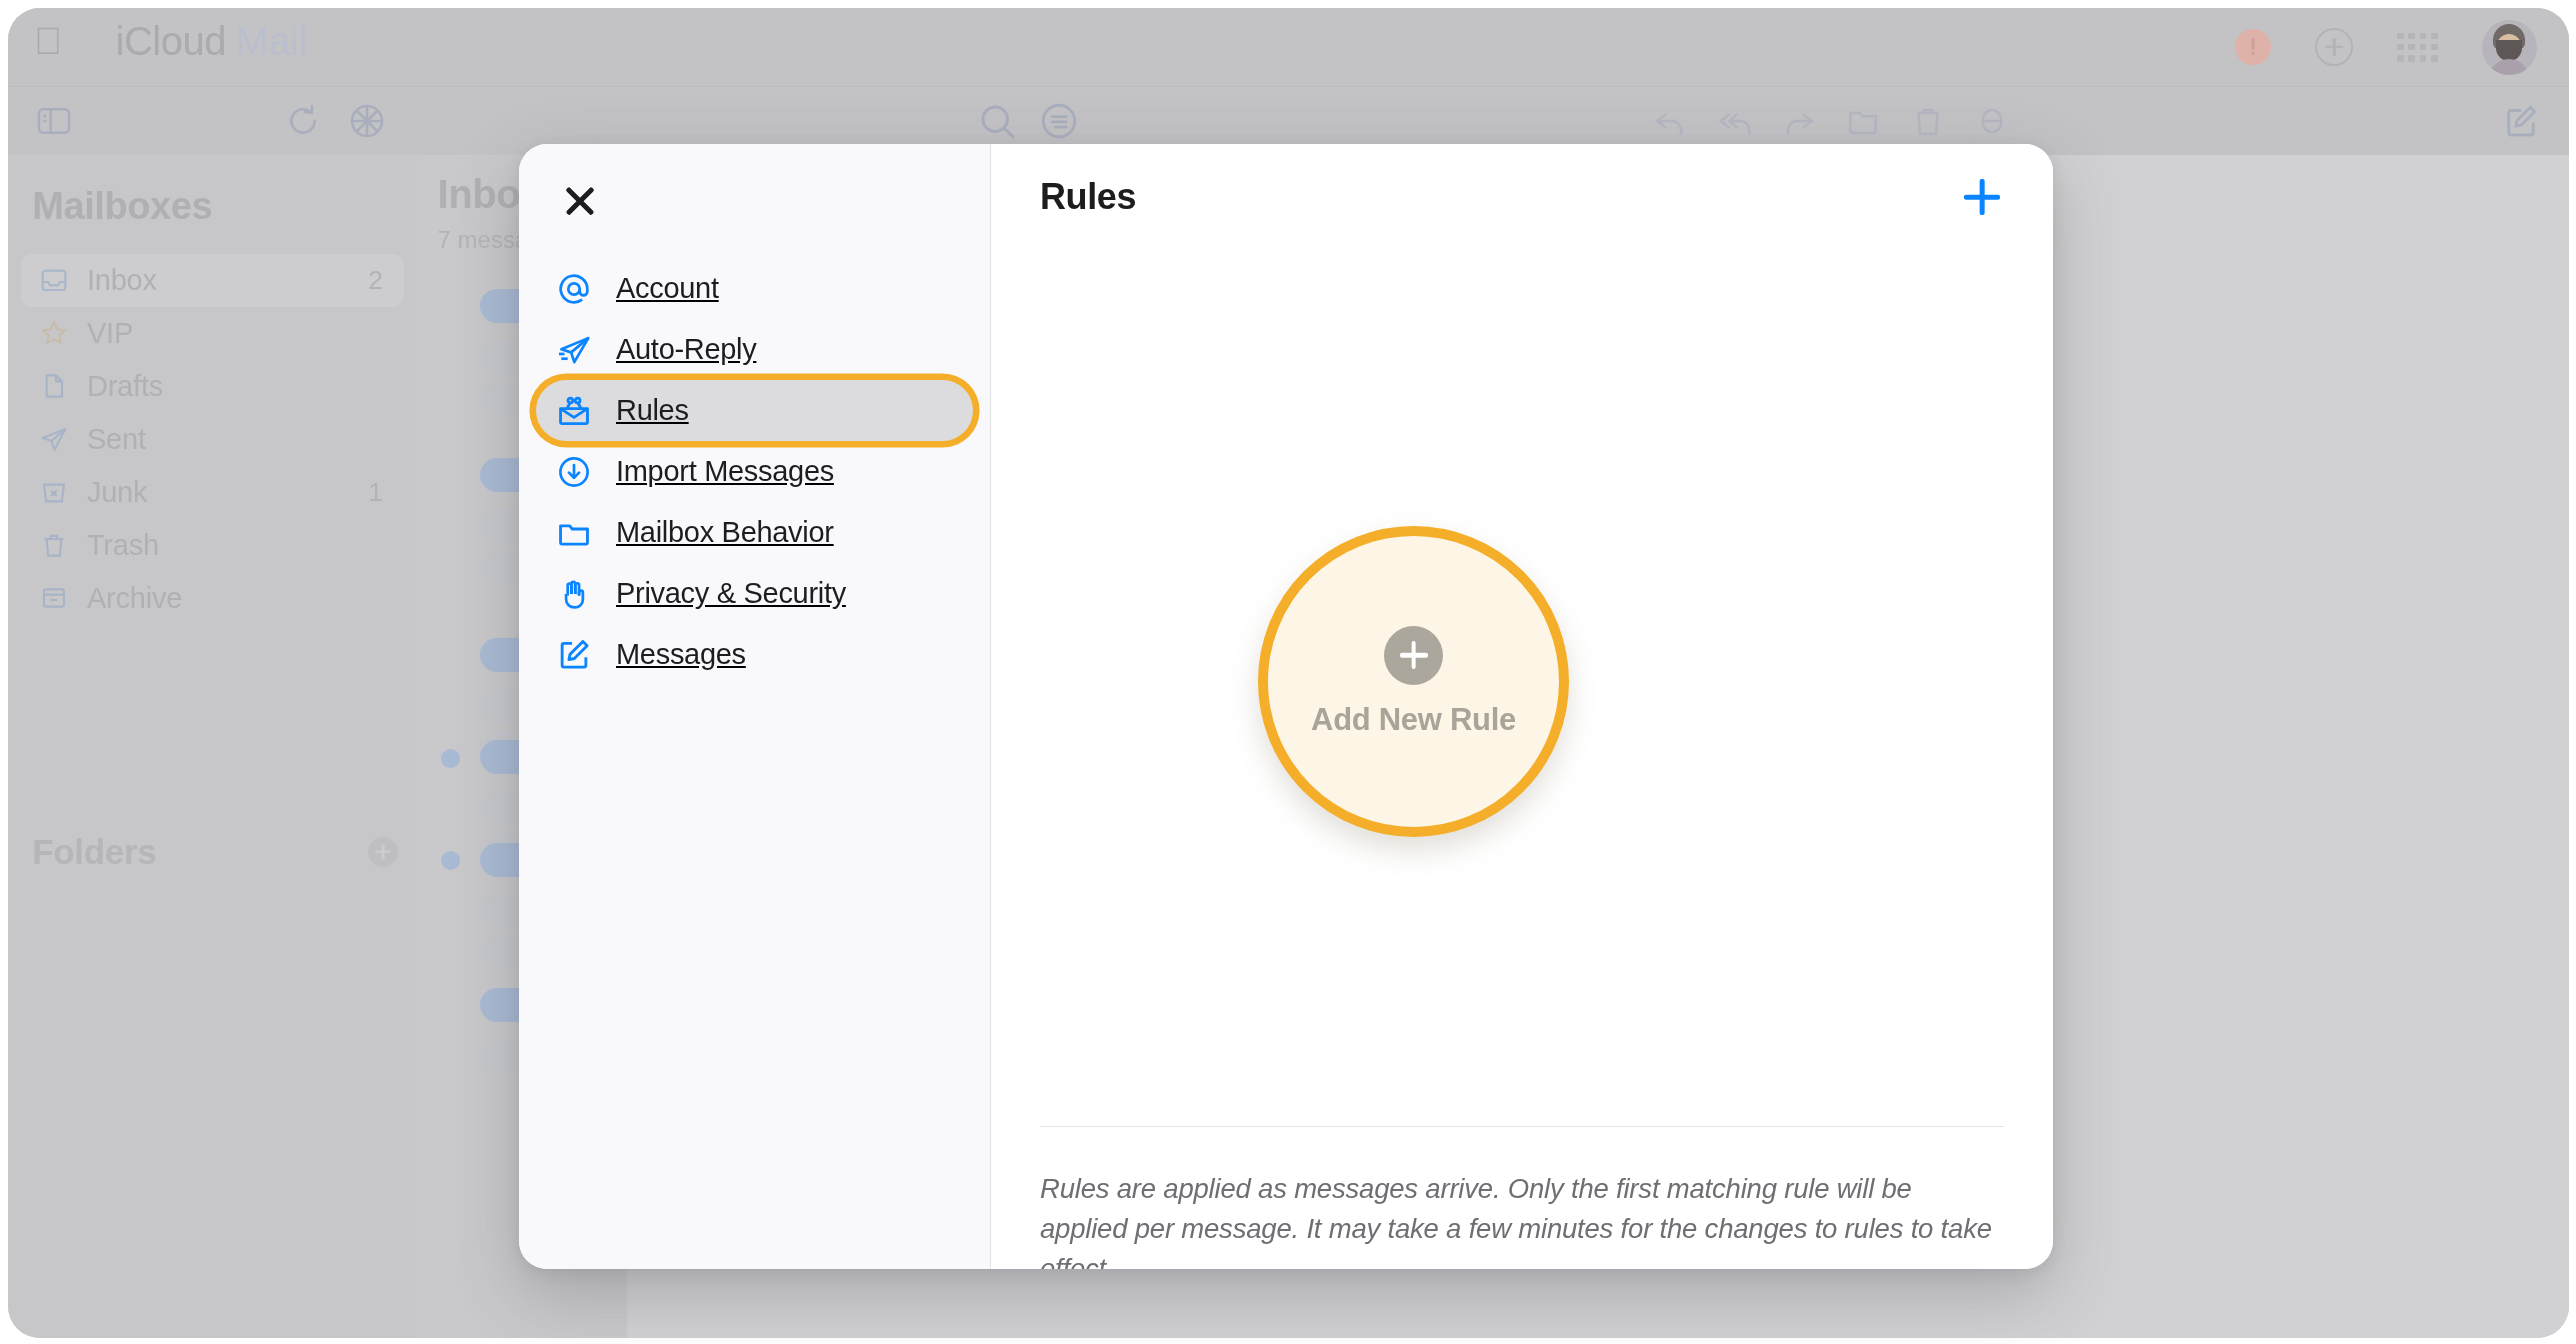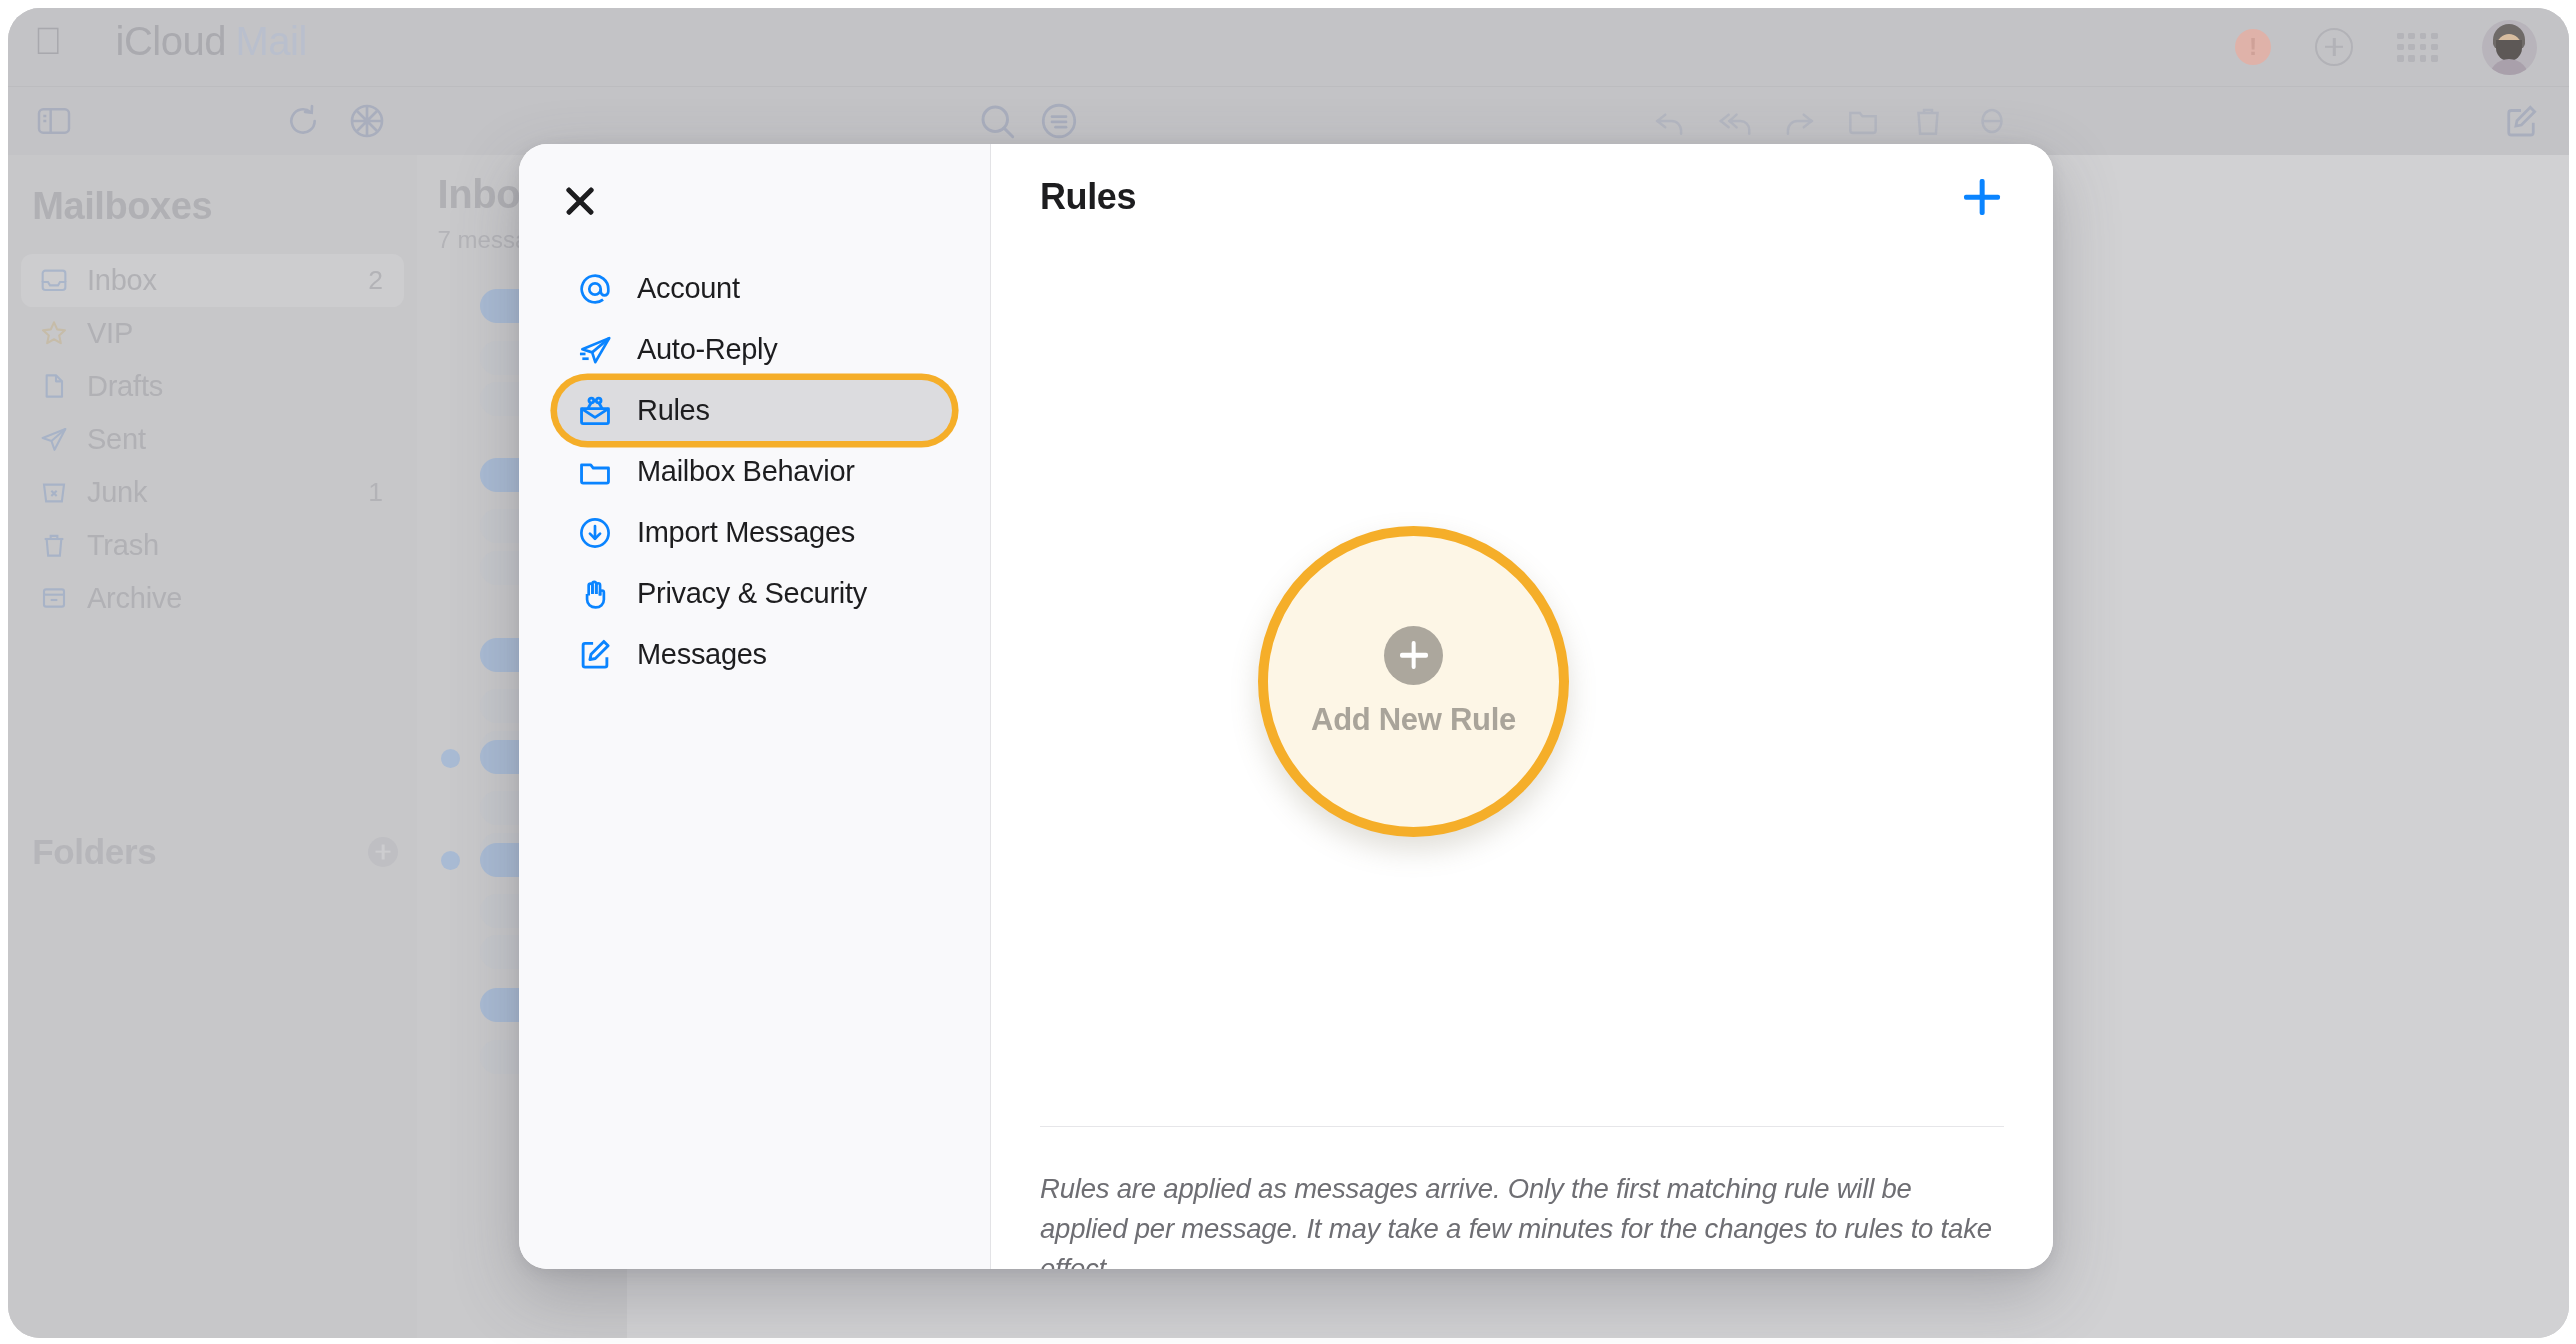--- a/index.html
+++ b/index.html
@@ -147,21 +147,21 @@
     position: absolute; left: 38px; top: 34px;
     width: 45px; height: 45px; cursor: pointer;
   }
   #close-btn::before, #close-btn::after {
     content: ""; position: absolute; left: 50%; top: 50%;
     width: 36px; height: 4.7px; background: #1d1d1f; border-radius: 1.9px;
   }
   #close-btn::before { transform: translate(-50%,-50%) rotate(45deg); }
   #close-btn::after  { transform: translate(-50%,-50%) rotate(-45deg); }
 
-  #nav-list { position: absolute; left: 0; right: 0; top: 114px; padding: 0 38px; }
+  #nav-list { position: absolute; left: 0; right: 0; top: 114px; padding: 0 17px; text-decoration: underline; }
   .nav-item {
     display: flex; align-items: center; gap: 23px;
     height: 61px; padding: 0 19px; border-radius: 15px;
     cursor: pointer; position: relative;
   }
   .nav-item.active { background: #dcdcdf; }
   .nav-item.ring {
     box-shadow: 0 0 0 6.6px #f5ae29;
     border-radius: 946px;
   }
@@ -460,33 +460,33 @@
           <path d="M7.5 10.5l2.2-4"></path>
             <path d="M16.5 10.5l-2.2-4"></path>
           <circle cx="9.7" cy="5.4" r="1.5"></circle>
             <circle cx="14.3" cy="5.4" r="1.5"></circle>
         </svg>
         <span class="nav-label">Rules</span>
       </div>
 
 
       <div class="nav-item">
-        <svg class="nav-ic" viewBox="0 0 24 24" fill="none" stroke="#0a84ff" stroke-width="1.8" stroke-linejoin="round">
-          <path d="M3.5 7.5h5.8l1.6 2h9.6v8.5a1 1 0 0 1-1 1h-15a1 1 0 0 1-1-1z"></path>
-        </svg>
-        <span class="nav-label">Mailbox Behavior</span>
-      </div>
-
-      <div class="nav-item">
         <svg class="nav-ic" viewBox="0 0 24 24" fill="none" stroke="#0a84ff" stroke-width="1.7" stroke-linecap="round" stroke-linejoin="round">
           <circle cx="12" cy="12" r="8.6"></circle>
             <line x1="12" y1="7.6" x2="12" y2="15.4"></line>
             <polyline points="8.8,12.4 12,15.6 15.2,12.4"></polyline>
         </svg>
         <span class="nav-label">Import Messages</span>
+      </div>
+
+      <div class="nav-item">
+        <svg class="nav-ic" viewBox="0 0 24 24" fill="none" stroke="#0a84ff" stroke-width="1.8" stroke-linejoin="round">
+          <path d="M3.5 7.5h5.8l1.6 2h9.6v8.5a1 1 0 0 1-1 1h-15a1 1 0 0 1-1-1z"></path>
+        </svg>
+        <span class="nav-label">Mailbox Behavior</span>
       </div>
 
       <div class="nav-item">
         <svg class="nav-ic" viewBox="0 0 24 24" fill="none" stroke="#0a84ff" stroke-width="1.7" stroke-linejoin="round">
           <path d="M8 13V6.6a1.2 1.2 0 0 1 2.4 0V12"></path>
           <path d="M10.4 12V5.6a1.2 1.2 0 0 1 2.4 0V12"></path>
           <path d="M12.8 12V6.4a1.2 1.2 0 0 1 2.4 0V13"></path>
           <path d="M15.2 13v-2a1.2 1.2 0 0 1 2.4 0v4.4c0 3-2.2 5.1-5.2 5.1s-5.4-2-5.4-5V12"></path>
         </svg>
         <span class="nav-label">Privacy &amp; Security</span>

